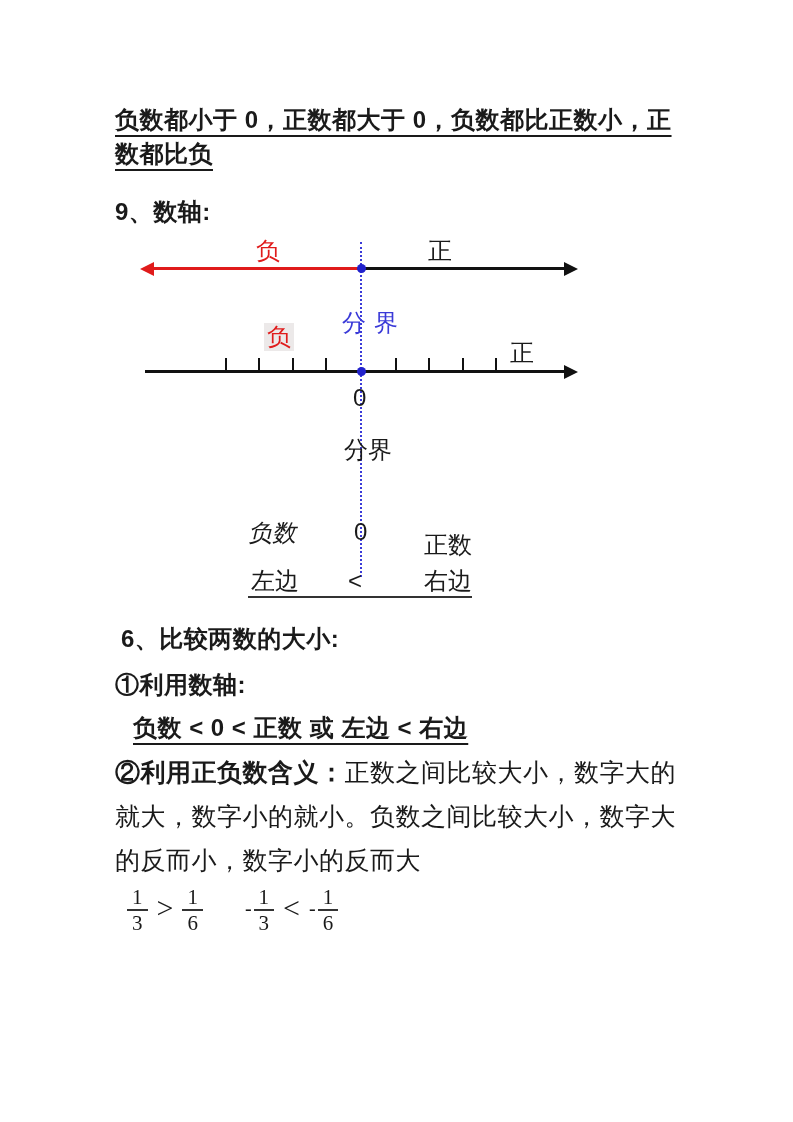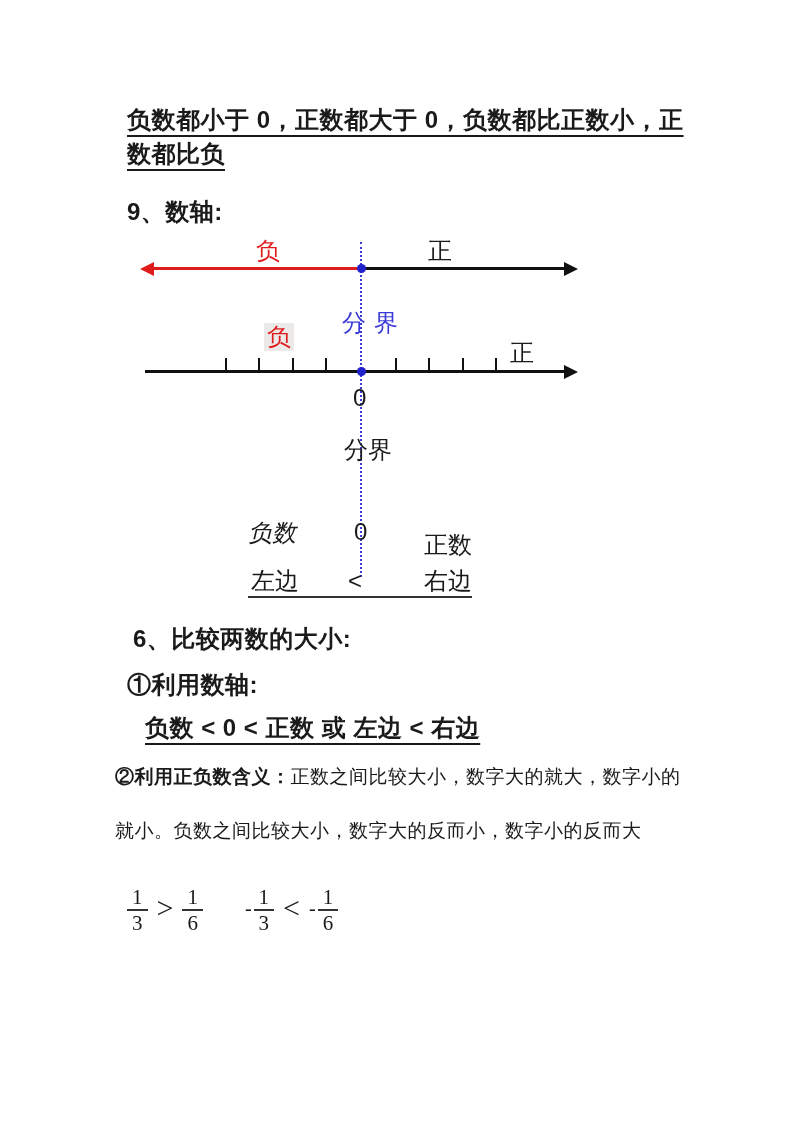--- a/index.html
+++ b/index.html
@@ -3,21 +3,21 @@
 <meta charset="utf-8">
 <style>
   html,body{margin:0;padding:0;}
   body{
     width:793px;height:1122px;position:relative;background:#ffffff;
     font-family:"Liberation Sans",sans-serif;color:#1a1a1a;overflow:hidden;
   }
   .abs{position:absolute;}
 
   
-  .h-bold{font-weight:bold;font-size:24px;letter-spacing:0.5px;margin-left:12px;}
+  .h-bold{font-weight:bold;font-size:24px;letter-spacing:0.5px;}
   .u{ text-decoration:underline;text-decoration-thickness:2px;text-underline-offset:7px;}
   .heading-line{line-height:34px;}
 
   
   #diagram{top:230px;left:0;width:793px;height:382px;}
 
   .hline{height:3px;background:#111;}
   .redline{background:#e01b1b;}
   .arrow-left{width:0;height:0;border-top:7px solid transparent;border-bottom:7px solid transparent;border-right:14px solid #e01b1b;}
   .arrow-right{width:0;height:0;border-top:7px solid transparent;border-bottom:7px solid transparent;border-left:14px solid #111;}
@@ -32,21 +32,21 @@
   
   .mathrow{display:flex;align-items:center;font-family:"Liberation Serif",serif;}
   .expr{display:flex;align-items:center;}
   .frac{display:inline-block;text-align:center;font-size:21px;line-height:1.05;}
   .frac .num{display:block;border-bottom:2px solid #333;padding:0 5px 1px 5px;}
   .frac .den{display:block;padding-top:1px;}
   .op{font-size:30px;margin:0 9px;transform:translateY(-2px);}
   .minus{font-size:20px;margin-right:2px;transform:translateY(-2px);}
   .expr-gap{width:42px;}
 
-  .para{font-size:19px;line-height:54px;width:578px;letter-spacing:0.5px;}
+  .para{font-size:25px;line-height:44px;width:578px;letter-spacing:0.5px;}
 </style>
 </head>
 <body>
 
 <div class="abs h-bold heading-line" style="top:103px;left:115px;width:575px;">
   <div class="u">负数都小于 0，正数都大于 0，负数都比正数小，正数都比负</div>
 </div>
 
 <div class="abs h-bold" style="top:196px;left:115px;">9、数轴:</div>
 

